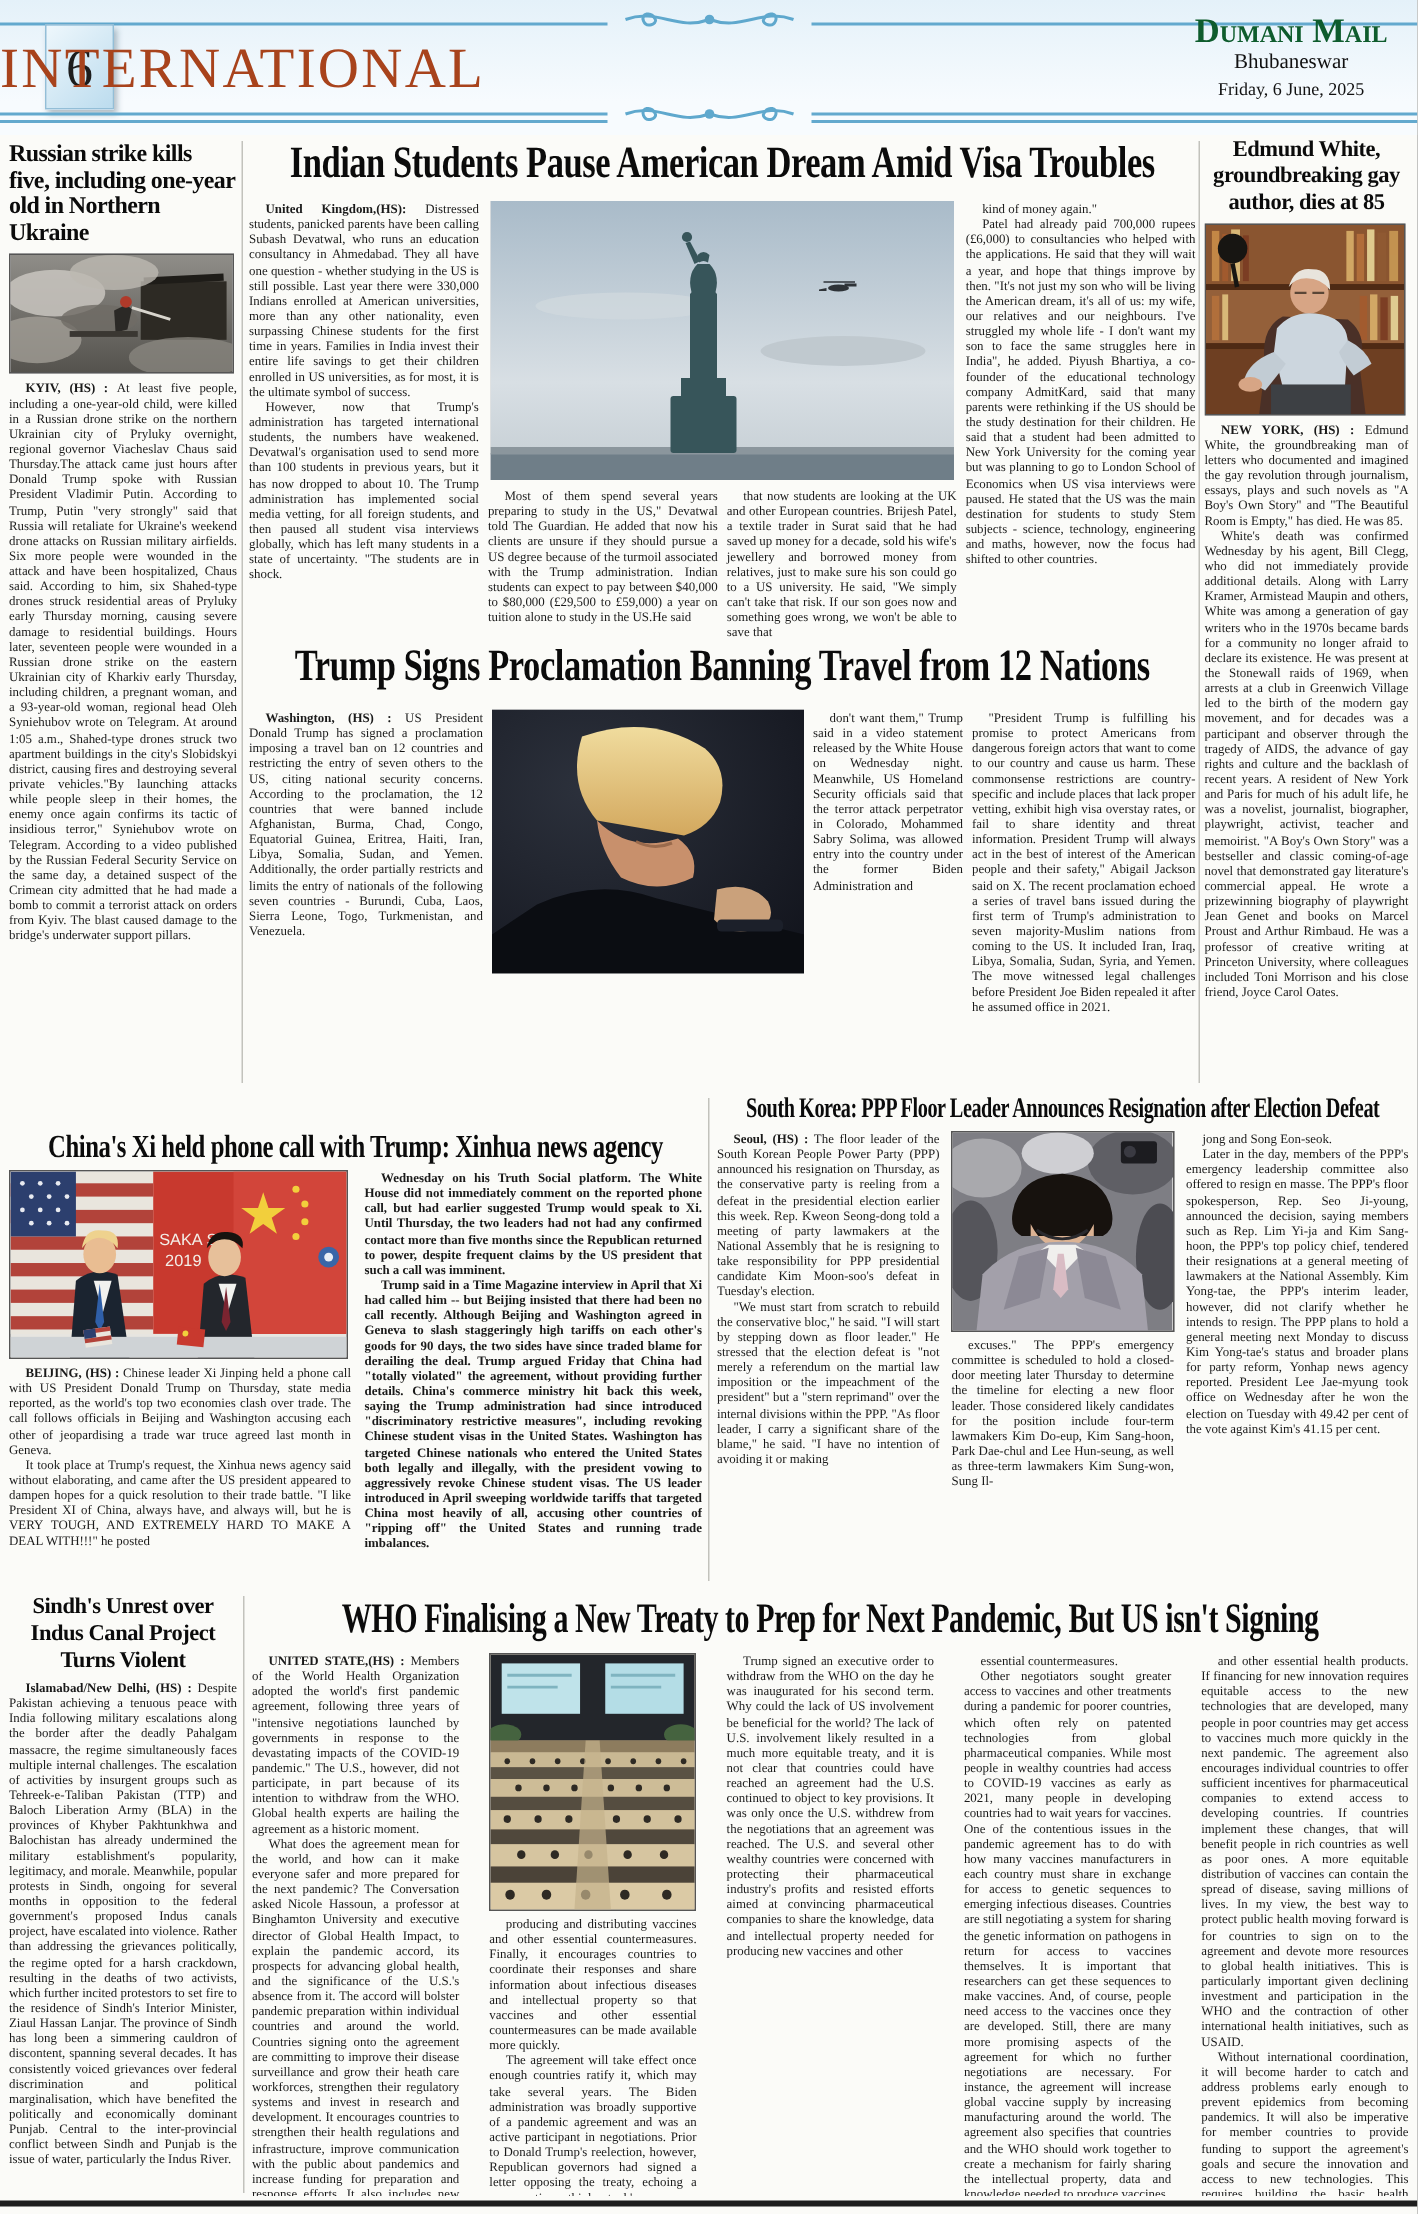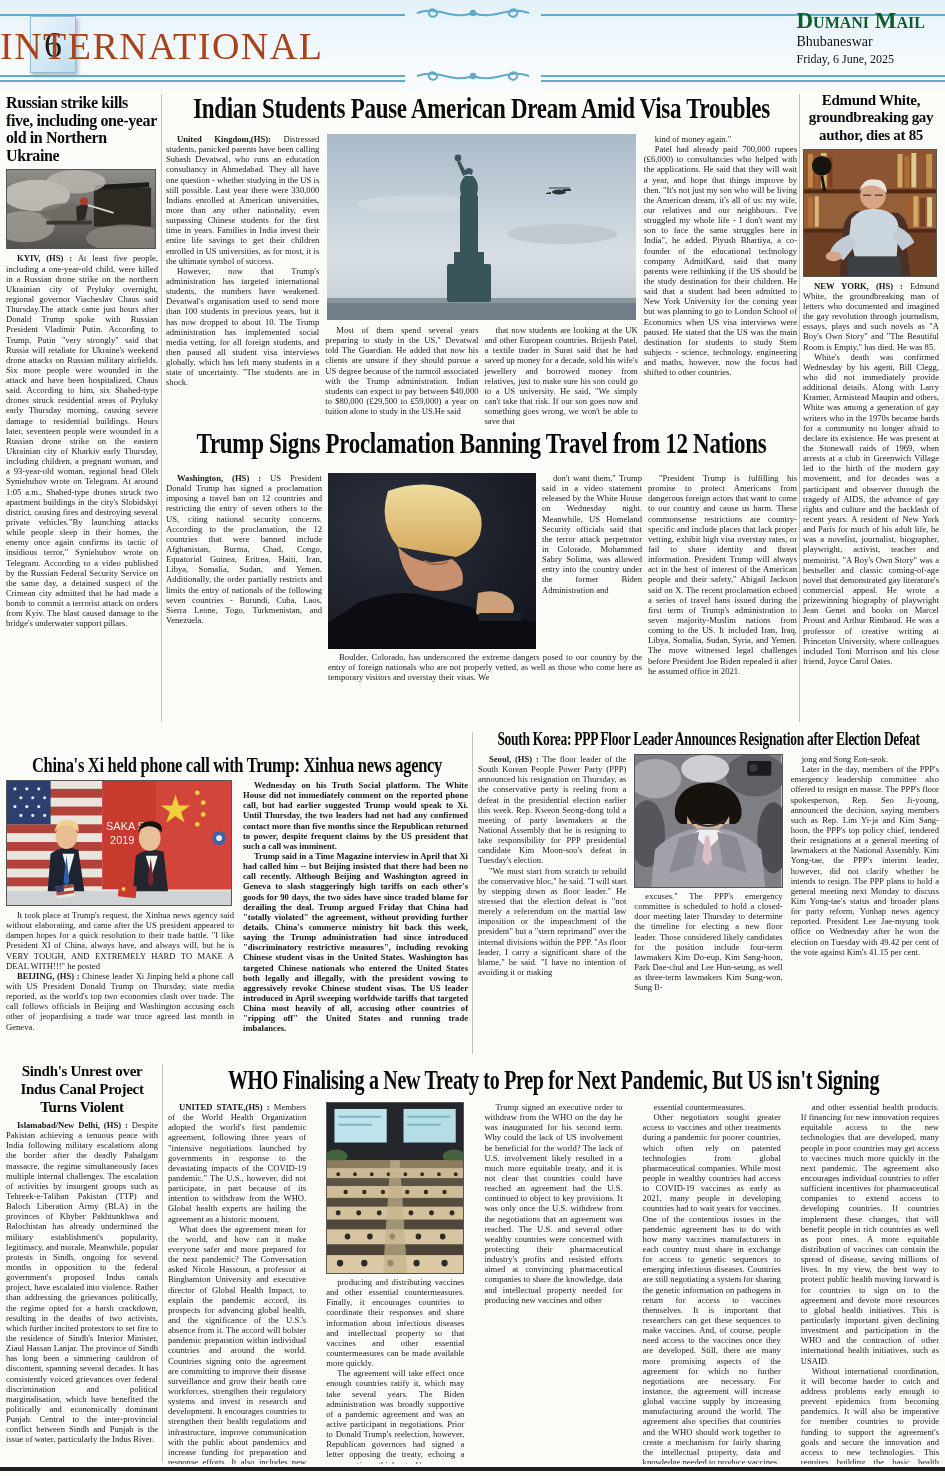--- a/index.html
+++ b/index.html
@@ -15,21 +15,21 @@
   .row-bot { top:66px; }
   .rule-single { flex:1; height:0; border-top:2px solid #63a9ce; }
   .rule-double { flex:1; height:7px; border-top:2px solid #63a9ce; border-bottom:2px solid #63a9ce; }
   .pagebox { position:absolute; left:30px; top:16px; width:46px; height:57px;
              background:linear-gradient(135deg,#eef7fc 0%,#bcdcee 100%);
              border:1px solid #93bed7; box-shadow:2px 3px 4px rgba(40,70,90,.35);
              display:flex; align-items:center; justify-content:center;
              font-size:36px; color:#1d1d1d; }
   .section-title { position:absolute; left:0; right:0; top:24px; text-align:left;
                    font-size:38px; letter-spacing:1.5px; color:#a8431c; font-weight:500; }
-  .brand { position:absolute; right:20px; top:9px; text-align:left; }
+  .brand { position:absolute; right:20px; top:9px; text-align:center; }
   .brand-name { font-variant:small-caps; font-weight:bold; font-size:23px; line-height:1.05; color:#0e5c2d; }
   .brand-city { font-size:14px; margin-top:1px; color:#111; }
   .brand-date { font-size:12px; margin-top:2px; color:#111; }
 
   
   .article { position:absolute; overflow:hidden; }
   .hl { font-weight:bold; color:#0b0b0b; letter-spacing:-0.3px; }
   .hl-center { text-align:center; }
   .scaled { transform-origin:top center; }
   p { font-size:8.6px; line-height:1.18; text-align:justify; text-indent:11px; margin:0; color:#1a1a1a; }
@@ -244,23 +244,20 @@
             <path d="M96 88 q12 6 24 1" stroke="#9a6a4c" stroke-width="2" fill="none"></path>
             <path d="M30 130 Q70 112 110 126 L208 150 L208 176 L0 176 L0 150 Z" fill="#0b0d12"></path>
             <path d="M150 120 q22 -6 34 8 q6 12 -6 18 q-20 6 -30 -6 Z" fill="#caa17b"></path>
             <rect x="150" y="140" width="44" height="8" rx="3" fill="#1c202a"></rect>
           </svg>
           <div class="t-strip">
               <p>don't want them," Trump said in a video statement released by the White House on Wednesday night. Meanwhile, US Homeland Security officials said that the terror attack perpetrator in Colorado, Mohammed Sabry Solima, was allowed entry into the country under the former Biden Administration and</p>
             </div>
         </div>
         <div class="t-bot">
-          <div>
-              <p>Boulder, Colorado, has underscored the extreme dangers posed to our country by the entry of foreign nationals who are not properly vetted, as well as those who come here as temporary visitors and overstay their visas. We</p>
-            </div>
         </div>
       </div>
       <div class="t-c4">
           <p>"President Trump is fulfilling his promise to protect Americans from dangerous foreign actors that want to come to our country and cause us harm. These commonsense restrictions are country-specific and include places that lack proper vetting, exhibit high visa overstay rates, or fail to share identity and threat information. President Trump will always act in the best of interest of the American people and their safety," Abigail Jackson said on X. The recent proclamation echoed a series of travel bans issued during the first term of Trump's administration to seven majority-Muslim nations from coming to the US. It included Iran, Iraq, Libya, Somalia, Sudan, Syria, and Yemen. The move witnessed legal challenges before President Joe Biden repealed it after he assumed office in 2021.</p>
         </div>
     </div>
   </div>
 
   <div class="article" id="a-white">
     <div class="hl hl-center">Edmund White, groundbreaking gay author, dies at 85</div>
@@ -373,22 +370,22 @@
               <rect x="50" y="106" width="18" height="3" fill="#b2433a"></rect>
               <rect x="50" y="112" width="18" height="3" fill="#b2433a"></rect>
               <rect x="50" y="106" width="8" height="6" fill="#2c3f6e"></rect>
             </g>
           <g transform="rotate(6 120 116)">
               <rect x="112" y="106" width="18" height="12" fill="#c8392e"></rect>
               <circle cx="117" cy="110" r="2" fill="#f2cf3c"></circle>
             </g>
         </svg>
         <div>
+            <p><b>BEIJING, (HS) : </b>Chinese leader Xi Jinping held a phone call with US President Donald Trump on Thursday, state media reported, as the world's top two economies clash over trade. The call follows officials in Beijing and Washington accusing each other of jeopardising a trade war truce agreed last month in Geneva.</p>
             <p>It took place at Trump's request, the Xinhua news agency said without elaborating, and came after the US president appeared to dampen hopes for a quick resolution to their trade battle. "I like President XI of China, always have, and always will, but he is VERY TOUGH, AND EXTREMELY HARD TO MAKE A DEAL WITH!!!" he posted</p>
-            <p><b>BEIJING, (HS) : </b>Chinese leader Xi Jinping held a phone call with US President Donald Trump on Thursday, state media reported, as the world's top two economies clash over trade. The call follows officials in Beijing and Washington accusing each other of jeopardising a trade war truce agreed last month in Geneva.</p>
           </div>
       </div>
       <div class="cn-c2">
           <p>Wednesday on his Truth Social platform. The White House did not immediately comment on the reported phone call, but had earlier suggested Trump would speak to Xi. Until Thursday, the two leaders had not had any confirmed contact more than five months since the Republican returned to power, despite frequent claims by the US president that such a call was imminent.</p>
           <p>Trump said in a Time Magazine interview in April that Xi had called him -- but Beijing insisted that there had been no call recently. Although Beijing and Washington agreed in Geneva to slash staggeringly high tariffs on each other's goods for 90 days, the two sides have since traded blame for derailing the deal. Trump argued Friday that China had "totally violated" the agreement, without providing further details. China's commerce ministry hit back this week, saying the Trump administration had since introduced "discriminatory restrictive measures", including revoking Chinese student visas in the United States. Washington has targeted Chinese nationals who entered the United States both legally and illegally, with the president vowing to aggressively revoke Chinese student visas. The US leader introduced in April sweeping worldwide tariffs that targeted China most heavily of all, accusing other countries of "ripping off" the United States and running trade imbalances.</p>
         </div>
     </div>
   </div>
 
   <div class="article" id="a-korea">

